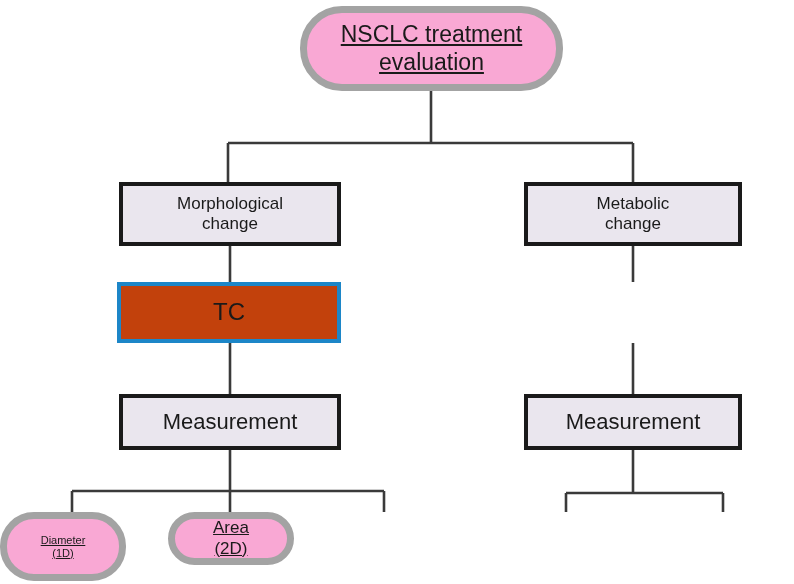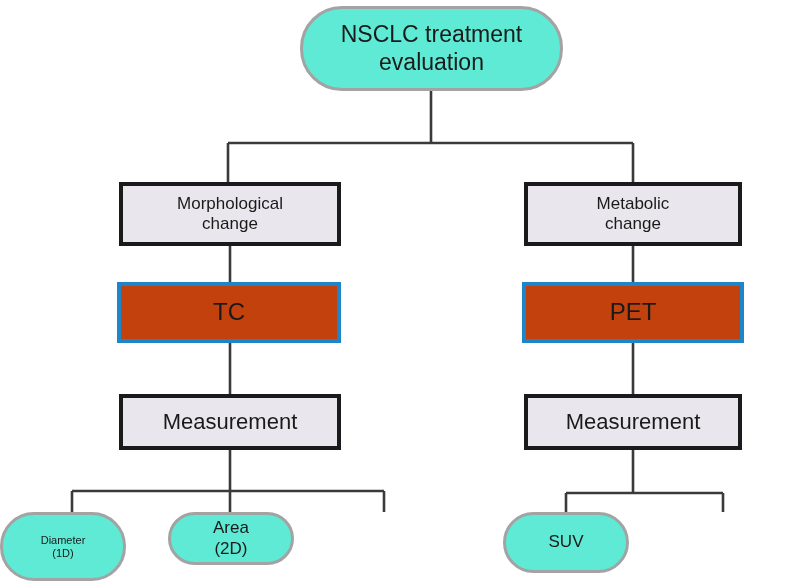--- a/index.html
+++ b/index.html
@@ -33,23 +33,24 @@
     align-items: center;
     justify-content: center;
     text-align: center;
     line-height: 1.18;
     color: #1a1a1a;
     white-space: pre-line;
     z-index: 2;
   }
   
   .node-pill {
-    background: #5eead4;
-    border: 3px solid #a3a3a3;
+    background: #f9a8d4;
+    border: 7px solid #a3a3a3;
     border-radius: 34px;
+    text-decoration: underline;
   }
   
   .node-process {
     background: #eae6ee;
     border: 4px solid #1a1a1a;
     border-radius: 0;
   }
   
   .node-modality {
     background: #c2410c;
@@ -106,29 +107,27 @@
 evaluation</div>
 
   <div class="node node-process" id="node-morph">Morphological
 change</div>
 
   <div class="node node-process" id="node-metabolic">Metabolic
 change</div>
 
   <div class="node node-modality" id="node-tc">TC</div>
 
-  <div class="node node-modality" id="node-pet">PET</div>
 
   <div class="node node-process" id="node-meas-left">Measurement</div>
 
   <div class="node node-process" id="node-meas-right">Measurement</div>
 
   <div class="node node-pill" id="node-diameter">Diameter
 (1D)</div>
 
   <div class="node node-pill" id="node-area">Area
 (2D)</div>
 
 
-  <div class="node node-pill" id="node-suv">SUV</div>
 
 
 </div>
 
 </body></html>

